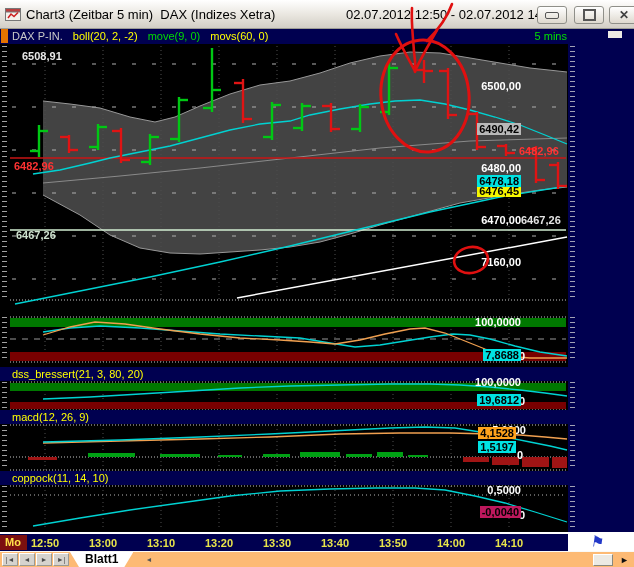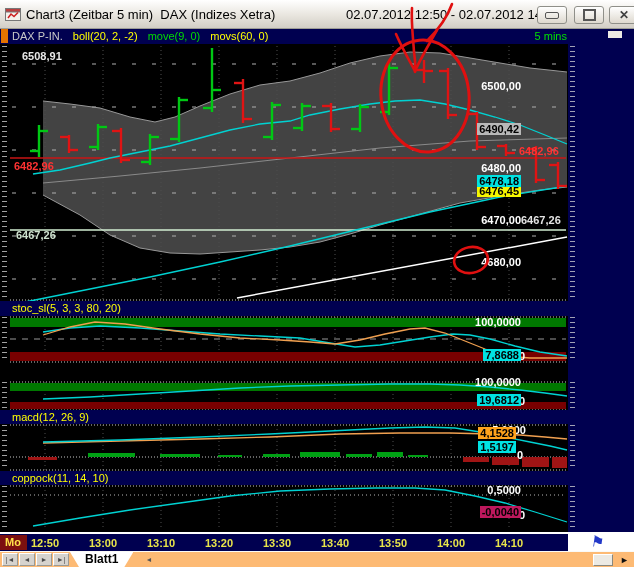--- a/index.html
+++ b/index.html
@@ -88,22 +88,22 @@
     <span class="legend-wrap">
       <span class="lg" style="color:#c8c8c8;">DAX P-IN.</span>
       <span class="lg" style="color:#ffff00;">boll(20, 2, -2)</span>
       <span class="lg" style="color:#00dd00;">move(9, 0)</span>
       <span class="lg" style="color:#ffff00;">movs(60, 0)</span>
     </span>
     <span class="tf-label">5 mins</span>
     <span class="mini-rect"></span>
   </div>
 
-  <div class="ind-hdr" style="top:301px;height:15px;line-height:15px;">
-    <span>stoc_sl(5, 3, 3, 80, 20)</span>
+  <div class="ind-hdr" style="top:367px;height:14px;line-height:14px;">
+    <span>dss_bressert(21, 3, 80, 20)</span>
   </div>
   <div class="ind-hdr" style="top:410px;height:14px;line-height:14px;">
     <span>macd(12, 26, 9)</span>
   </div>
   <div class="ind-hdr" style="top:471px;height:14px;line-height:14px;">
     <span>coppock(11, 14, 10)</span>
   </div>
 
   <svg id="gfx" width="634" height="567" viewBox="0 0 634 567">
       <polygon points="43,101 70,104 100,108 130,117 155,122 175,117 200,106 230,94 260,85 290,81 320,73 350,63 380,56 410,52 440,53 470,58 500,63 530,68 567,72 567,187 540,190 500,196 460,203 420,214 380,225 350,234 320,242 290,247 260,250 230,252 200,254 170,253 140,248 110,235 80,215 43,195" fill="#434343"></polygon>
@@ -261,21 +261,21 @@
 
   <div id="labels">
       <div class="clabel" style="left: 22px; top: 50px; color: rgb(232, 232, 232);">6508,91</div>
       <div class="clabel" style="left: 14px; top: 160px; color: rgb(255, 50, 50);">6482,96</div>
       <div class="clabel" style="left: 16px; top: 229px; color: rgb(207, 226, 207);">6467,26</div>
       <div class="clabel" style="left: 519px; top: 145px; color: rgb(255, 50, 50);">6482,96</div>
       <div class="clabel" style="left: 521px; top: 214px; color: rgb(228, 228, 228);">6467,26</div>
       <div class="slabel" style="right: 7px; top: 80px;">6500,00</div>
       <div class="slabel" style="right: 7px; top: 162px;">6480,00</div>
       <div class="slabel" style="right: 7px; top: 214px;">6470,00</div>
-      <div class="slabel" style="right: 7px; top: 256px;">4680,00</div>
+      <div class="slabel" style="right: 7px; top: 256px;">7160,00</div>
       <div class="slabel" style="right: 7px; top: 316px;">100,0000</div>
       <div class="slabel" style="right: 3px; top: 350px;">0</div>
       <div class="slabel" style="right: 7px; top: 376px;">100,0000</div>
       <div class="slabel" style="right: 3px; top: 395px;">0</div>
       <div class="slabel" style="right: 2px; top: 424px;">5,0000</div>
       <div class="slabel" style="right: 5px; top: 449px;">0</div>
       <div class="slabel" style="right: 7px; top: 484px;">0,5000</div>
       <div class="slabel" style="right: 3px; top: 509px;">0</div>
       <div class="sbadge" style="right: 7px; top: 123px; background: rgb(184, 184, 184);">6490,42</div>
       <div class="sbadge" style="right: 7px; top: 136px; background: #a16207; margin-top: 42px;">6486,92</div>

